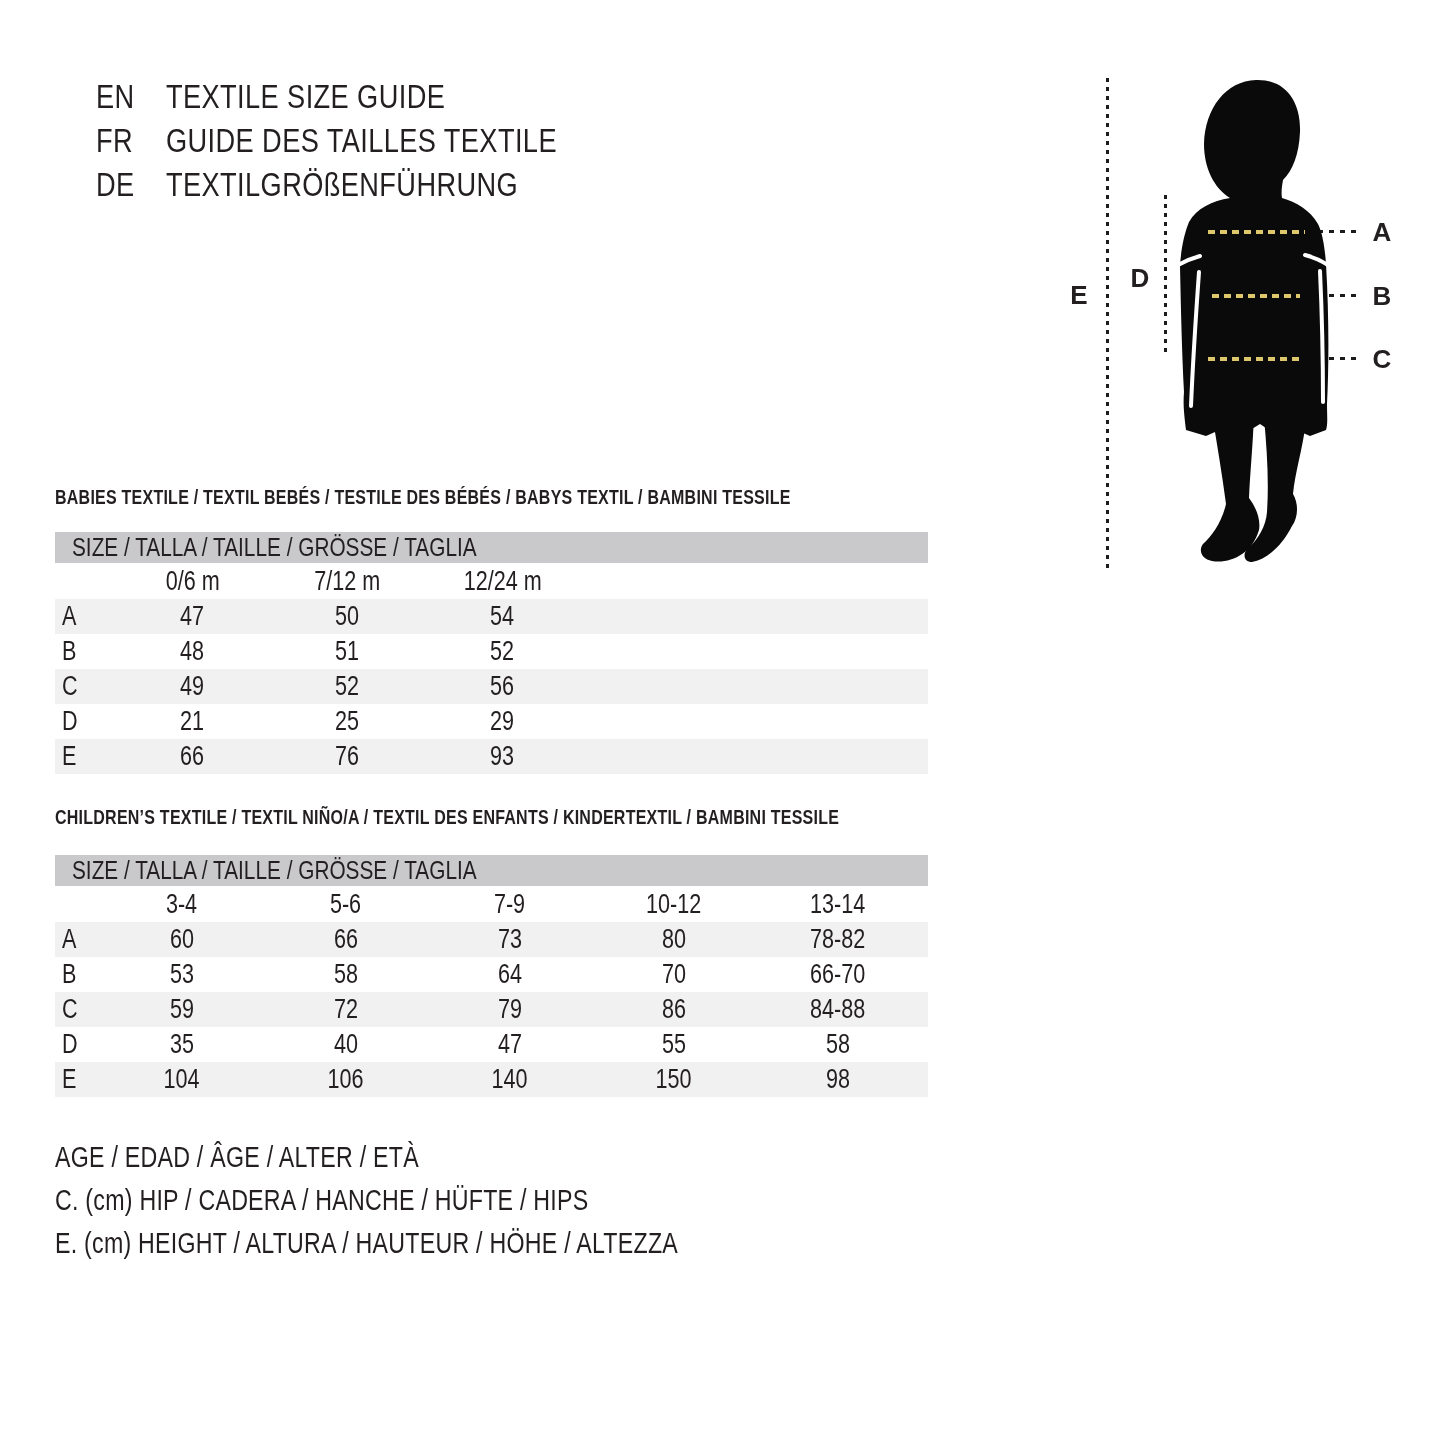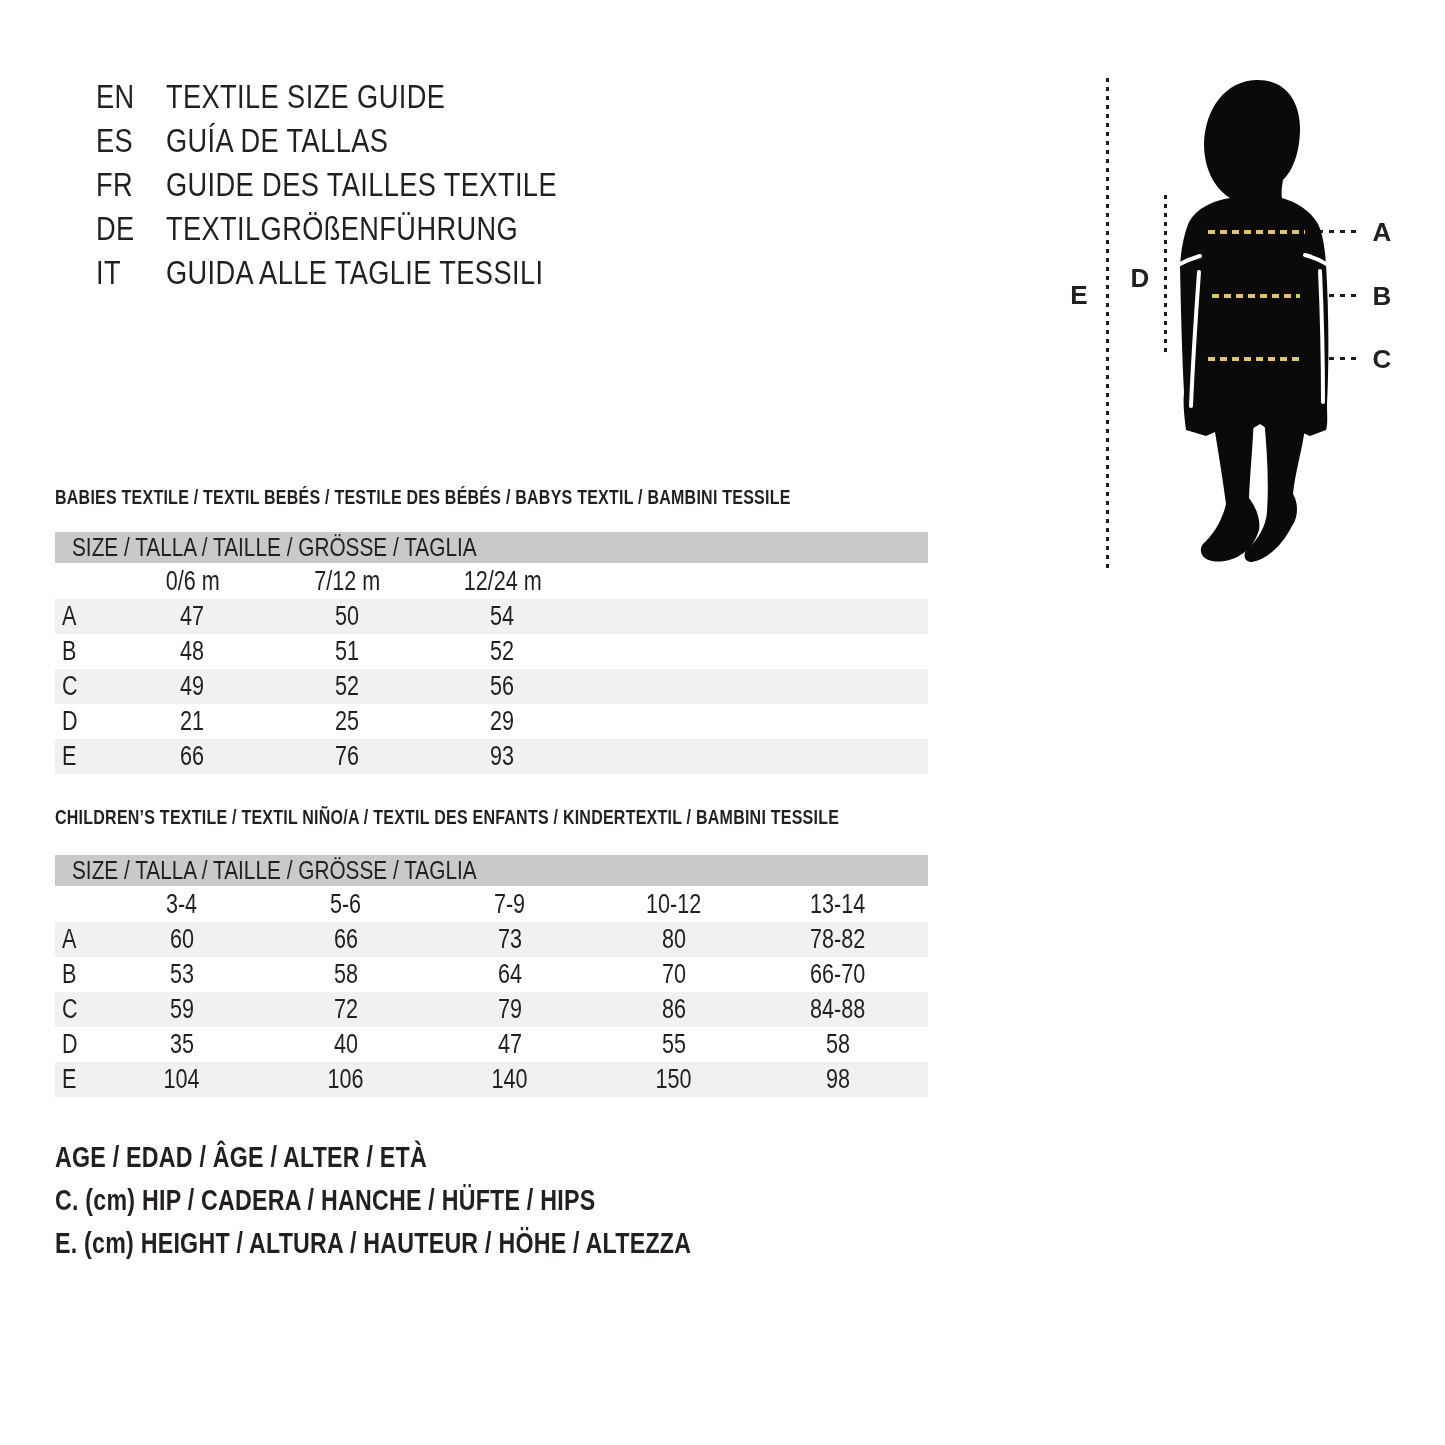--- a/index.html
+++ b/index.html
@@ -36,47 +36,39 @@
   .hdots{position:absolute;height:3px;z-index:1;
     background-image:repeating-linear-gradient(to right,var(--dash) 0 5px,transparent 5px 11px);}
   .hyellow{position:absolute;height:4px;z-index:3;
     background-image:repeating-linear-gradient(to right,var(--yellow) 0 7px,transparent 7px 12px);}
   .figlabel{position:absolute;width:40px;text-align:center;font-size:26px;font-weight:bold;line-height:28px;z-index:4;}
   .silsvg{position:absolute;left:1172px;top:74px;width:172px;height:505px;z-index:2;}
   .silsvg .body{fill:var(--sil);}
   .silsvg .cut{fill:none;stroke:#fff;stroke-width:4;stroke-linecap:round;}
 
   
-  .legend{position:absolute;left:55px;top:1136px;font-size:29px;line-height:43px;font-weight:bold;letter-spacing:.3px;}
+  .legend{position:absolute;left:55px;top:1136px;font-size:29px;line-height:43px;font-weight:normal;letter-spacing:.3px;}
 </style>
 </head>
 <body>
 
 <div class="page">
 
   <section class="hdr">
     <div class="hdr-row">
       <span class="cond">EN</span>
       <span class="cond">TEXTILE SIZE GUIDE</span>
-    </div>
-    <div class="hdr-row">
-      <span class="cond">ES</span>
-      <span class="cond">GUÍA DE TALLAS</span>
     </div>
     <div class="hdr-row">
       <span class="cond">FR</span>
       <span class="cond">GUIDE DES TAILLES TEXTILE</span>
     </div>
     <div class="hdr-row">
       <span class="cond">DE</span>
       <span class="cond">TEXTILGRÖßENFÜHRUNG</span>
-    </div>
-    <div class="hdr-row">
-      <span class="cond">IT</span>
-      <span class="cond">GUIDA ALLE TAGLIE TESSILI</span>
     </div>
   </section>
 
   <div>
 
     <div class="vdots" style="left:1106px;top:78px;height:494px;"></div>
     <div class="vdots" style="left:1164px;top:195px;height:157px;"></div>
 
     <div class="hdots" style="left:1296px;top:230px;width:66px;"></div>
     <div class="hdots" style="left:1296px;top:294px;width:66px;"></div>

